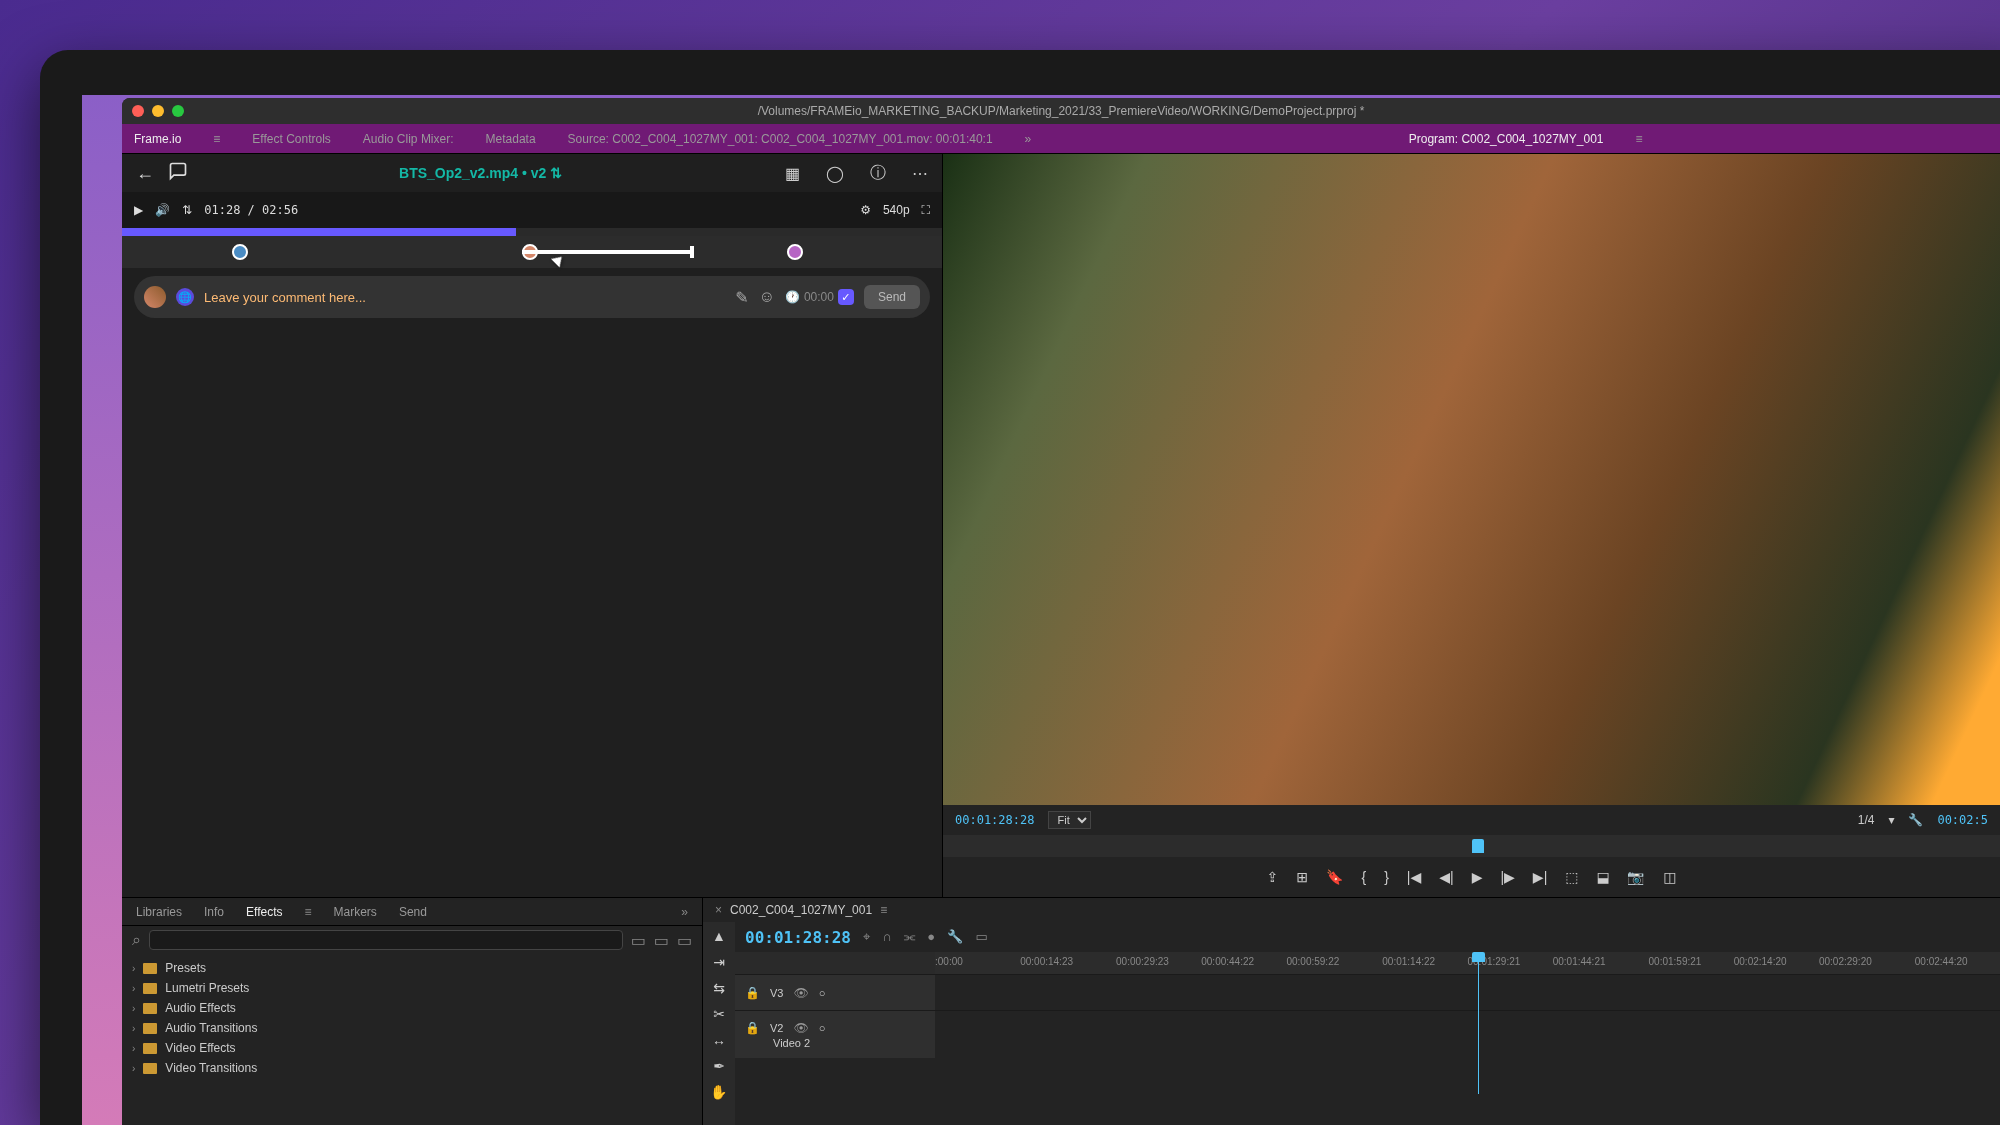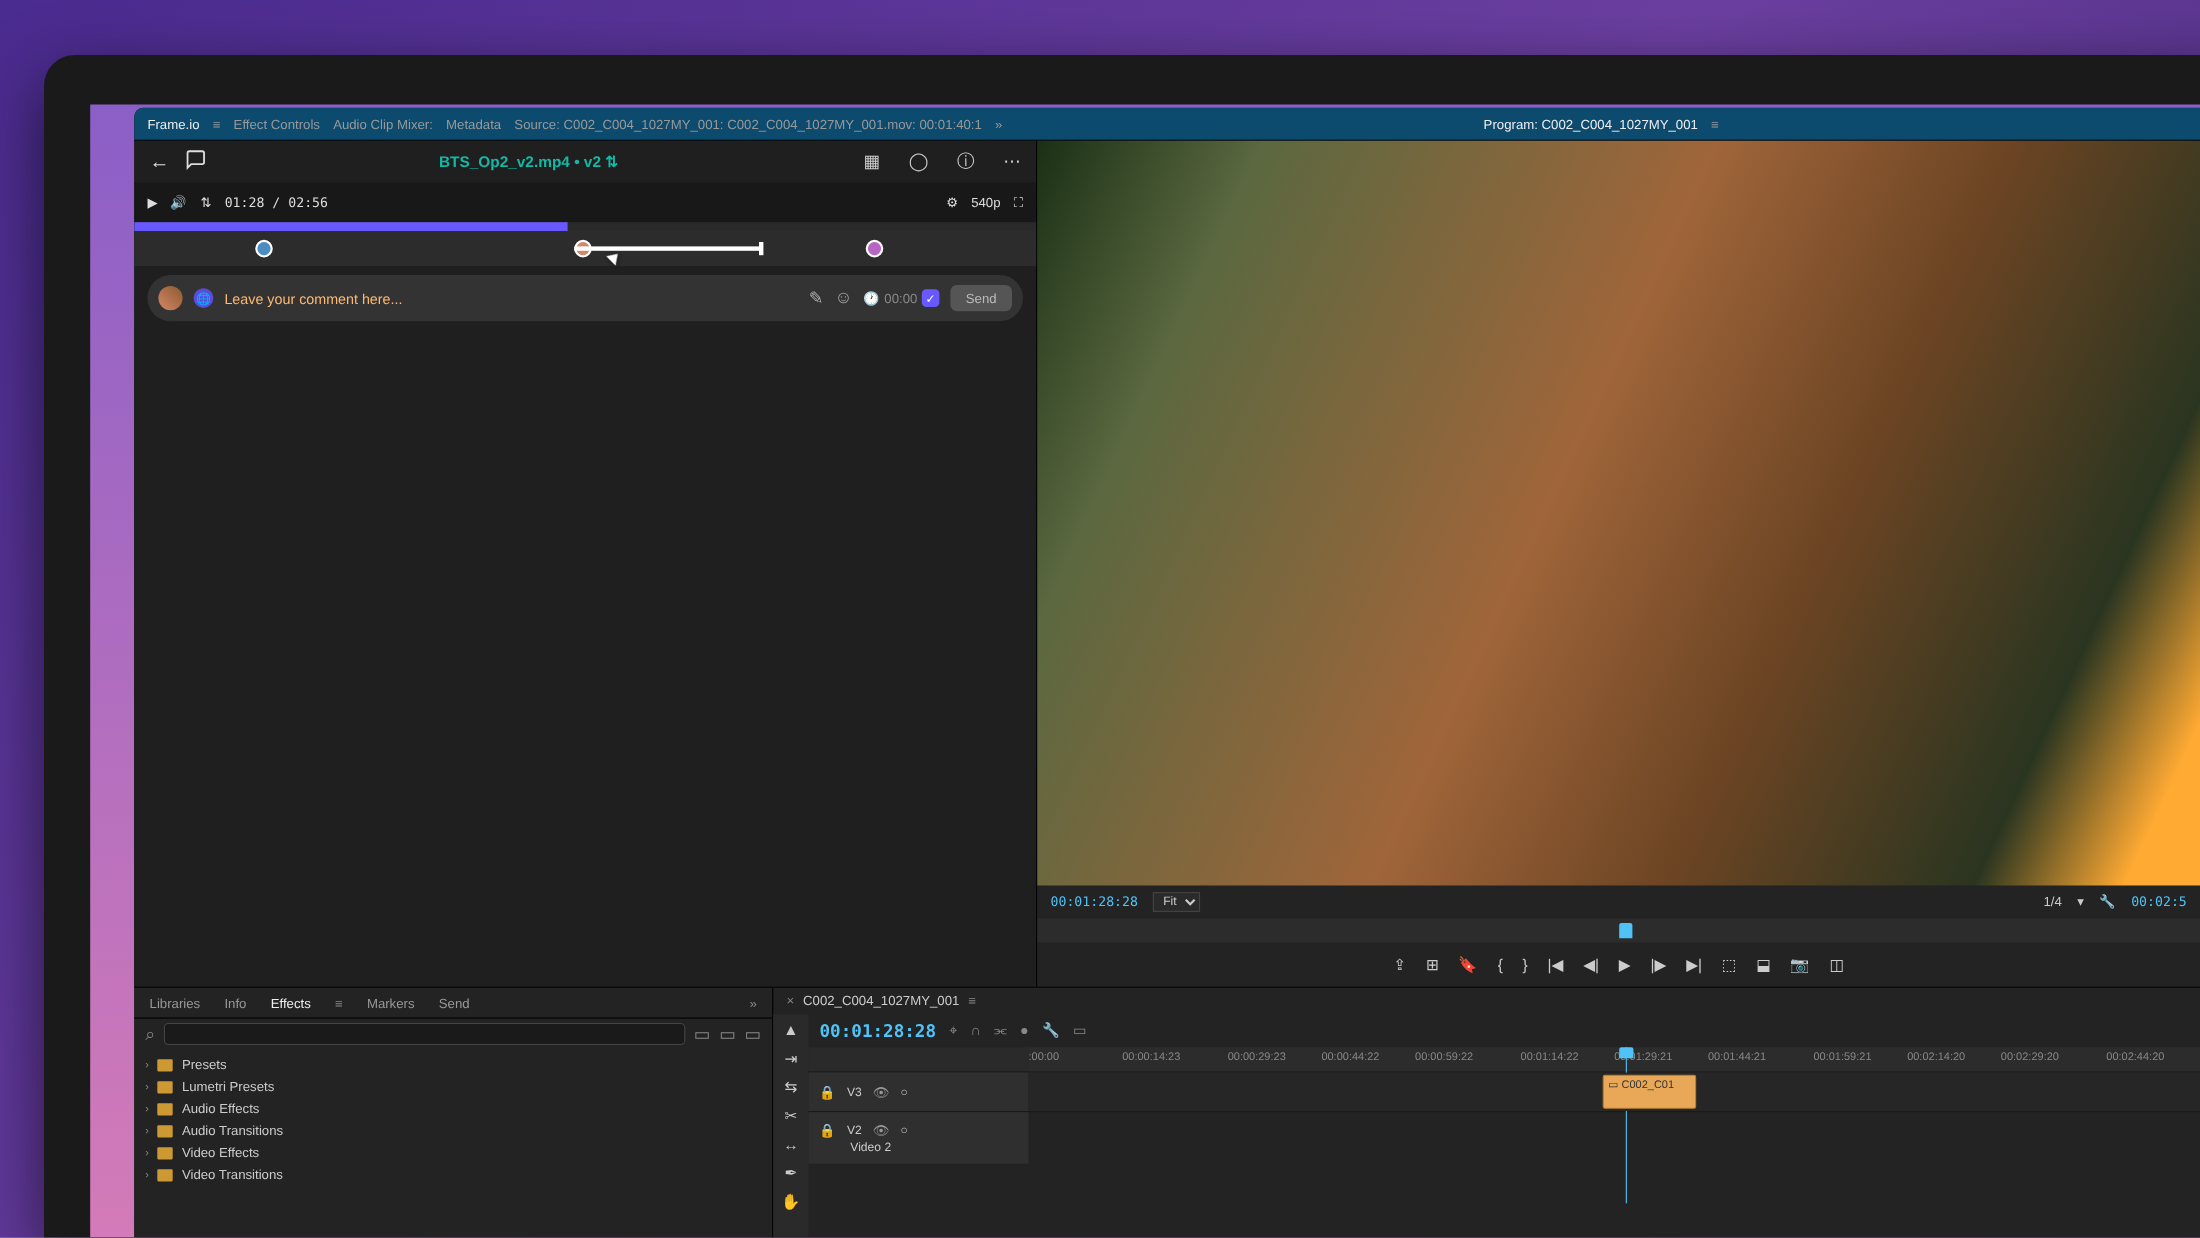--- a/index.html
+++ b/index.html
@@ -6,21 +6,21 @@
   body { background: linear-gradient(135deg, #4a2b8f 0%, #6b3fa0 50%, #3a2470 100%); width: 2000px; height: 1125px; overflow: hidden; position: relative; }
   .laptop-frame { position: absolute; top: 50px; left: 40px; right: -40px; bottom: 0; border-radius: 28px 28px 0 0; background: #1a1a1a; padding: 40px 40px 0 40px; box-shadow: 0 20px 60px rgba(0,0,0,0.6); }
   .laptop-notch { position: absolute; top: 60px; left: 50%; transform: translateX(-50%); width: 12px; height: 12px; border-radius: 50%; background: #333; }
   .screen { position: absolute; top: 95px; left: 82px; right: 0; bottom: 0; background: linear-gradient(180deg, #8b5fc7 0%, #d47bb8 100%); overflow: hidden; }
   .app-window { position: absolute; top: 98px; left: 122px; right: 0; bottom: 0; background: #1f1f1f; border-radius: 8px 0 0 0; overflow: hidden; display: flex; flex-direction: column; }
   .titlebar { height: 26px; background: #2e2e2e; display: flex; align-items: center; padding: 0 10px; font-size: 12px; color: #bbb; position: relative; }
   .traffic { display: flex; gap: 8px; }
   .dot { width: 12px; height: 12px; border-radius: 50%; }
   .dot.r { background: #ff5f57; } .dot.y { background: #febc2e; } .dot.g { background: #28c840; }
   .titlebar-text { position: absolute; left: 50%; transform: translateX(-50%); color: #aaa; font-size: 12px; }
-  .tabs-row { height: 30px; background: #0c4a6e; display: flex; align-items: center; padding: 0 12px; gap: 12px; font-size: 12px; color: #999; border-bottom: 1px solid #000; }
+  .tabs-row { height: 30px; background: #701a75; display: flex; align-items: center; padding: 0 12px; gap: 32px; font-size: 12px; color: #999; border-bottom: 1px solid #000; }
   .tabs-row .tab { cursor: pointer; white-space: nowrap; }
   .tabs-row .tab.active { color: #eee; }
   .tabs-row .spacer { flex: 1; }
   .main-split { display: flex; flex: 1; min-height: 0; }
   .left-col { width: 820px; display: flex; flex-direction: column; background: #1f1f1f; }
   .right-col { flex: 1; display: flex; flex-direction: column; background: #1f1f1f; border-left: 1px solid #000; }
   
   .fio-head { height: 38px; display: flex; align-items: center; padding: 0 14px; gap: 14px; color: #ddd; }
   .fio-head .back { font-size: 18px; cursor: pointer; }
   .fio-head .comment-ic { font-size: 18px; }
@@ -104,20 +104,28 @@
 </head>
 <body>
 
 <div class="laptop-frame">
   <div class="laptop-notch"></div>
 </div>
 <div class="screen"></div>
 
 <div class="app-window">
 
+  <div class="titlebar">
+    <div class="traffic">
+      <div class="dot r"></div>
+      <div class="dot y"></div>
+      <div class="dot g"></div>
+    </div>
+    <div class="titlebar-text">/Volumes/FRAMEio_MARKETING_BACKUP/Marketing_2021/33_PremiereVideo/WORKING/DemoProject.prproj *</div>
+  </div>
 
   <div class="tabs-row">
     <span class="tab active">Frame.io</span>
     <span style="color:#999">≡</span>
     <span class="tab">Effect Controls</span>
     <span class="tab">Audio Clip Mixer:</span>
     <span class="tab">Metadata</span>
     <span class="tab">Source: C002_C004_1027MY_001: C002_C004_1027MY_001.mov: 00:01:40:1</span>
     <span style="color:#999">»</span>
     <span class="spacer"></span>
@@ -318,23 +326,20 @@
             </div>
           </div>
 
           <div class="tl-track-row">
             <div class="tl-th">
               <span class="lock">🔒</span>
               <span>V3</span>
               <span class="eye">👁</span>
               <span>○</span>
             </div>
-            <div class="tl-lane">
-              <div class="clip orange" style="left:49%;width:8%">▭ <span>C002_C01</span></div>
-            </div>
           </div>
 
           <div class="tl-track-row" style="height:48px">
             <div class="tl-th" style="flex-direction:column;align-items:flex-start;justify-content:center;gap:2px">
               <div style="display:flex;gap:10px;align-items:center">
                 <span class="lock">🔒</span>
                 <span>V2</span>
                 <span class="eye">👁</span>
                 <span>○</span>
               </div>

